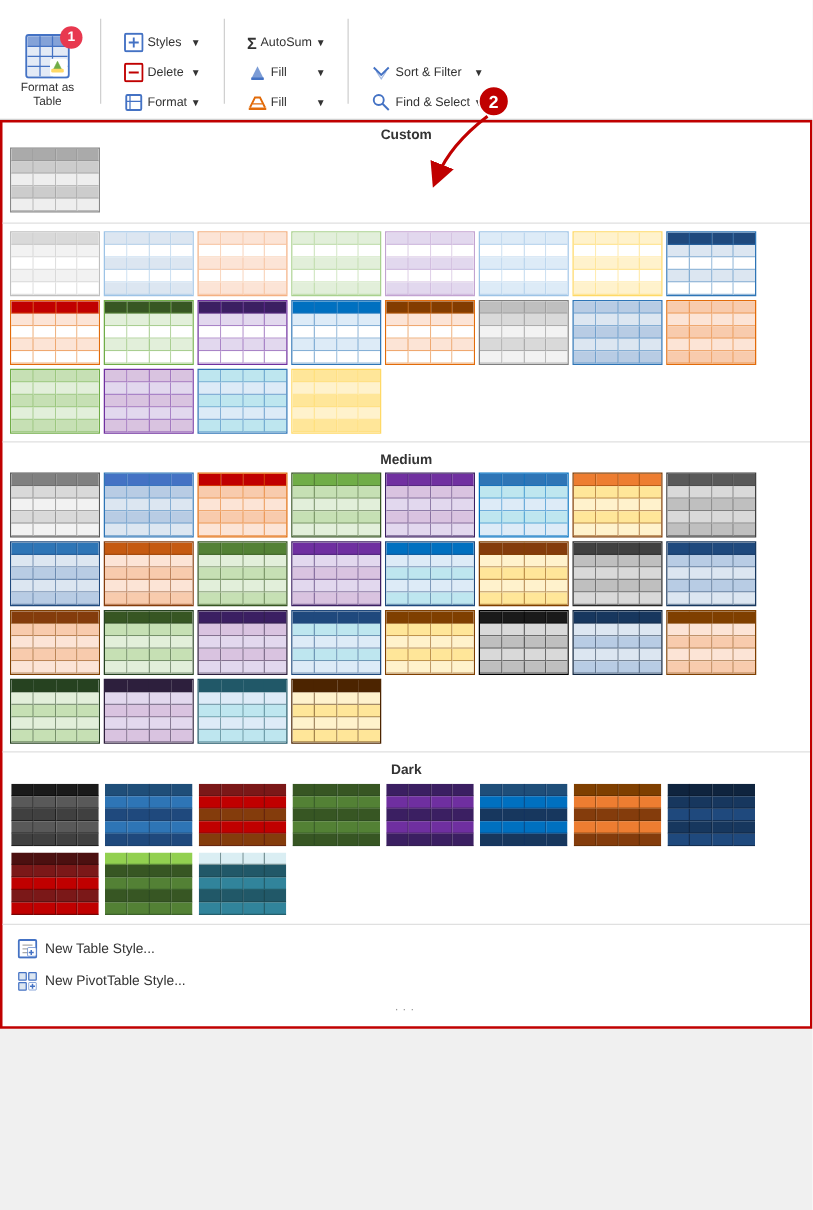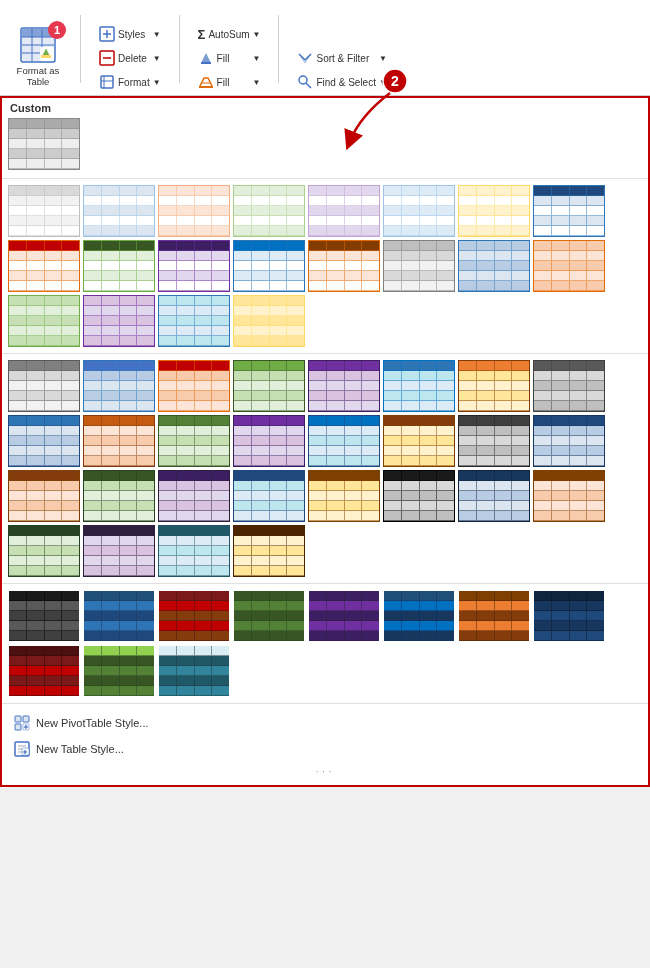--- a/index.html
+++ b/index.html
@@ -100,20 +100,21 @@
       border: 2px solid #c00000;
       margin: 0;
       padding: 0 0 4px 0;
     }
 
     .section-label {
       font-size: 11px;
       font-weight: bold;
       color: #333;
       padding: 4px 8px 2px 8px;
+      text-align: center;
     }
 
     .style-grid {
       display: flex;
       flex-wrap: wrap;
       padding: 2px 6px;
       gap: 3px;
     }
 
     
@@ -974,20 +975,21 @@
           <div class="thumb-cell" style="background-color: rgb(255, 230, 153); border-color: rgba(255, 217, 102, 0.5);"></div>
           <div class="thumb-cell" style="background-color: rgb(255, 230, 153); border-color: rgba(255, 217, 102, 0.5);"></div>
           <div class="thumb-cell" style="background-color: rgb(255, 230, 153); border-color: rgba(255, 217, 102, 0.5);"></div>
           <div class="thumb-cell" style="background-color: rgb(255, 230, 153); border-color: rgba(255, 217, 102, 0.5);"></div>
         </div>
       </div>
     </div>
 
   <div class="divider"></div>
 
+  <div class="section-label">Medium</div>
   <div class="style-grid" id="medium-grid">
   <div class="style-thumb" style="border-color: rgb(89, 89, 89);">
         <div class="thumb-row">
           <div class="thumb-cell" style="background-color: rgb(128, 128, 128); border-color: rgba(89, 89, 89, 0.5);"></div>
           <div class="thumb-cell" style="background-color: rgb(128, 128, 128); border-color: rgba(89, 89, 89, 0.5);"></div>
           <div class="thumb-cell" style="background-color: rgb(128, 128, 128); border-color: rgba(89, 89, 89, 0.5);"></div>
           <div class="thumb-cell" style="background-color: rgb(128, 128, 128); border-color: rgba(89, 89, 89, 0.5);"></div>
         </div>
         <div class="thumb-row">
           <div class="thumb-cell" style="background-color: rgb(217, 217, 217); border-color: rgba(89, 89, 89, 0.5);"></div>
@@ -1875,20 +1877,21 @@
           <div class="thumb-cell" style="background-color: rgb(255, 230, 153); border-color: rgba(76, 36, 0, 0.5);"></div>
           <div class="thumb-cell" style="background-color: rgb(255, 230, 153); border-color: rgba(76, 36, 0, 0.5);"></div>
           <div class="thumb-cell" style="background-color: rgb(255, 230, 153); border-color: rgba(76, 36, 0, 0.5);"></div>
           <div class="thumb-cell" style="background-color: rgb(255, 230, 153); border-color: rgba(76, 36, 0, 0.5);"></div>
         </div>
       </div>
     </div>
 
   <div class="divider"></div>
 
+  <div class="section-label">Dark</div>
   <div class="style-grid" id="dark-grid">
   <div class="style-thumb">
         <div class="thumb-row">
           <div class="thumb-cell" style="background-color: rgb(26, 26, 26); border-color: rgba(0, 0, 0, 0.5);"></div>
           <div class="thumb-cell" style="background-color: rgb(26, 26, 26); border-color: rgba(0, 0, 0, 0.5);"></div>
           <div class="thumb-cell" style="background-color: rgb(26, 26, 26); border-color: rgba(0, 0, 0, 0.5);"></div>
           <div class="thumb-cell" style="background-color: rgb(26, 26, 26); border-color: rgba(0, 0, 0, 0.5);"></div>
         </div>
         <div class="thumb-row">
           <div class="thumb-cell" style="background-color: rgb(89, 89, 89); border-color: rgba(0, 0, 0, 0.5);"></div>
@@ -2233,39 +2236,39 @@
           <div class="thumb-cell" style="background-color: rgb(49, 132, 155); border-color: rgba(23, 57, 62, 0.5);"></div>
           <div class="thumb-cell" style="background-color: rgb(49, 132, 155); border-color: rgba(23, 57, 62, 0.5);"></div>
           <div class="thumb-cell" style="background-color: rgb(49, 132, 155); border-color: rgba(23, 57, 62, 0.5);"></div>
         </div>
       </div>
     </div>
 
   <div class="divider"></div>
 
   <div class="bottom-buttons">
-    <div class="bottom-btn">
-      <svg width="16" height="16" viewBox="0 0 16 16">
-        <rect x="1" y="1" width="6" height="6" rx="0.5" fill="#dce6f1" stroke="#4472c4" stroke-width="1"></rect>
-        <rect x="9" y="1" width="6" height="6" rx="0.5" fill="#dce6f1" stroke="#4472c4" stroke-width="1"></rect>
-        <rect x="1" y="9" width="6" height="6" rx="0.5" fill="#dce6f1" stroke="#4472c4" stroke-width="1"></rect>
-        <rect x="9" y="9" width="6" height="6" rx="0.5" fill="white" stroke="#4472c4" stroke-width="0.5"></rect>
-        <line x1="12" y1="10" x2="12" y2="14" stroke="#4472c4" stroke-width="1.2"></line>
-        <line x1="10" y1="12" x2="14" y2="12" stroke="#4472c4" stroke-width="1.2"></line>
-      </svg>
-      <span>New PivotTable Style...</span>
-    </div>
     <div class="bottom-btn">
       <svg width="16" height="16" viewBox="0 0 16 16">
         <rect x="1" y="1" width="14" height="14" rx="1" fill="none" stroke="#4472c4" stroke-width="1.5"></rect>
         <line x1="4" y1="5" x2="12" y2="5" stroke="#aaa" stroke-width="1"></line>
         <line x1="4" y1="8" x2="12" y2="8" stroke="#aaa" stroke-width="1"></line>
         <line x1="4" y1="11" x2="12" y2="11" stroke="#aaa" stroke-width="1"></line>
         <rect x="8" y="7" width="7" height="7" rx="1" fill="white" stroke="#4472c4" stroke-width="0.5"></rect>
         <line x1="11" y1="9" x2="11" y2="13" stroke="#4472c4" stroke-width="1.2"></line>
         <line x1="9" y1="11" x2="13" y2="11" stroke="#4472c4" stroke-width="1.2"></line>
       </svg>
       <span>New Table Style...</span>
     </div>
+    <div class="bottom-btn">
+      <svg width="16" height="16" viewBox="0 0 16 16">
+        <rect x="1" y="1" width="6" height="6" rx="0.5" fill="#dce6f1" stroke="#4472c4" stroke-width="1"></rect>
+        <rect x="9" y="1" width="6" height="6" rx="0.5" fill="#dce6f1" stroke="#4472c4" stroke-width="1"></rect>
+        <rect x="1" y="9" width="6" height="6" rx="0.5" fill="#dce6f1" stroke="#4472c4" stroke-width="1"></rect>
+        <rect x="9" y="9" width="6" height="6" rx="0.5" fill="white" stroke="#4472c4" stroke-width="0.5"></rect>
+        <line x1="12" y1="10" x2="12" y2="14" stroke="#4472c4" stroke-width="1.2"></line>
+        <line x1="10" y1="12" x2="14" y2="12" stroke="#4472c4" stroke-width="1.2"></line>
+      </svg>
+      <span>New PivotTable Style...</span>
+    </div>
   </div>
 
   <div style="text-align:center; padding: 2px 0 4px 0; color:#999; letter-spacing:3px; font-size:10px;">···</div>
 </div>
 
 </body></html>

